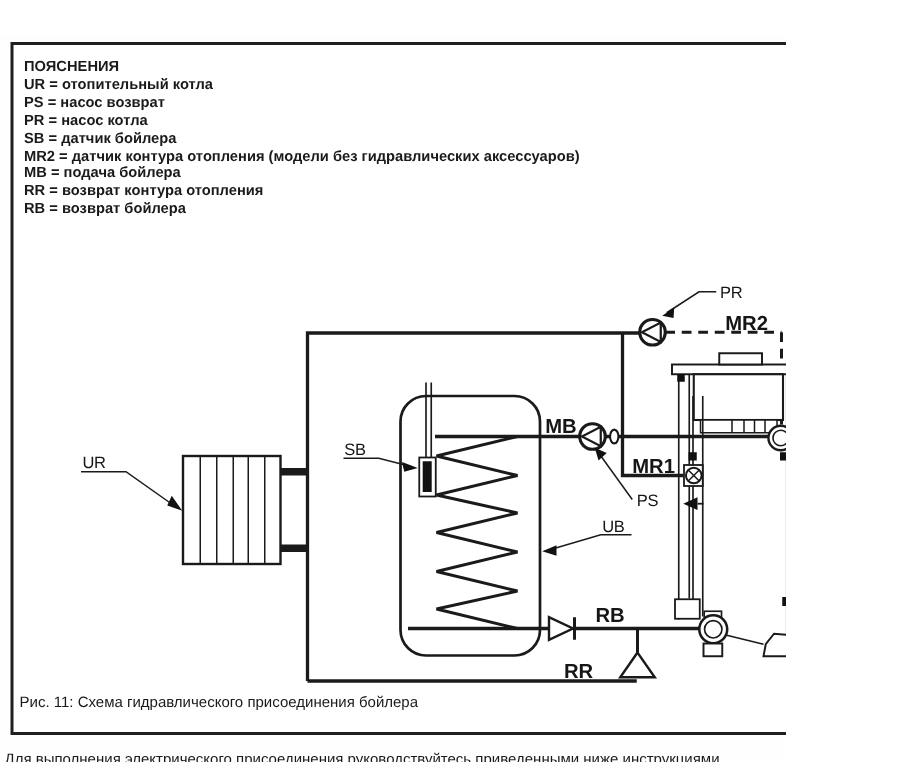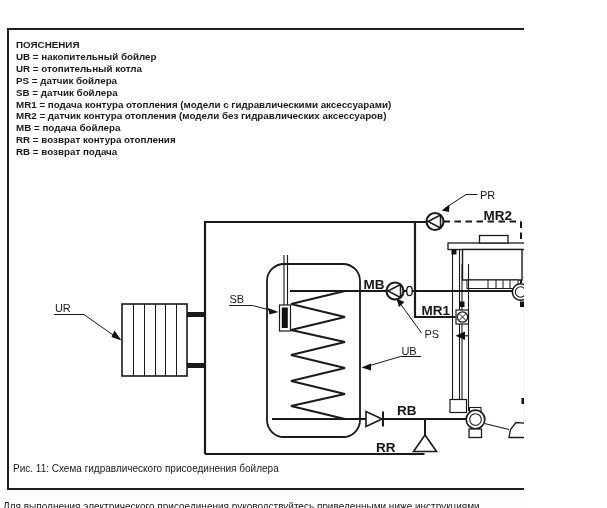--- a/index.html
+++ b/index.html
@@ -19,29 +19,28 @@
 </style>
 </head>
 <body>
 
 <div class="page">
 
   <div class="frame"></div>
 
   <div class="legend">
     <div class="legend-title">ПОЯСНЕНИЯ</div>
-    <div>UB = накопительный бойлер</div>
     <div>UR = отопительный котла</div>
-    <div>PS = датчик бойлера</div>
+    <div>PS = насос возврат</div>
+    <div>PR = насос котла</div>
     <div>SB = датчик бойлера</div>
-    <div>MR1 = подача контура отопления (модели с гидравлическими аксессуарами)</div>
     <div>MR2 = датчик контура отопления (модели без гидравлических аксессуаров)</div>
     <div>MB = подача бойлера</div>
     <div>RR = возврат контура отопления</div>
-    <div>RB = возврат подача</div>
+    <div>RB = возврат бойлера</div>
   </div>
 
   <svg width="607" height="508" viewBox="0 0 607 508">
     <g stroke="#1a1a1a" fill="none" stroke-linecap="butt" stroke-linejoin="miter">
 
       <path d="M205,430 V198 H426.5" stroke-width="2.2"></path>
       <path d="M205,430 H424.5" stroke-width="2.2"></path>
       <path d="M415,198 V293 H455.5" stroke-width="2.2"></path>
       <path d="M290,267 H386.5 M403.5,267 H512.5" stroke-width="2.2"></path>
       <path d="M272,395 H366 M383,395 H466" stroke-width="2.2"></path>

